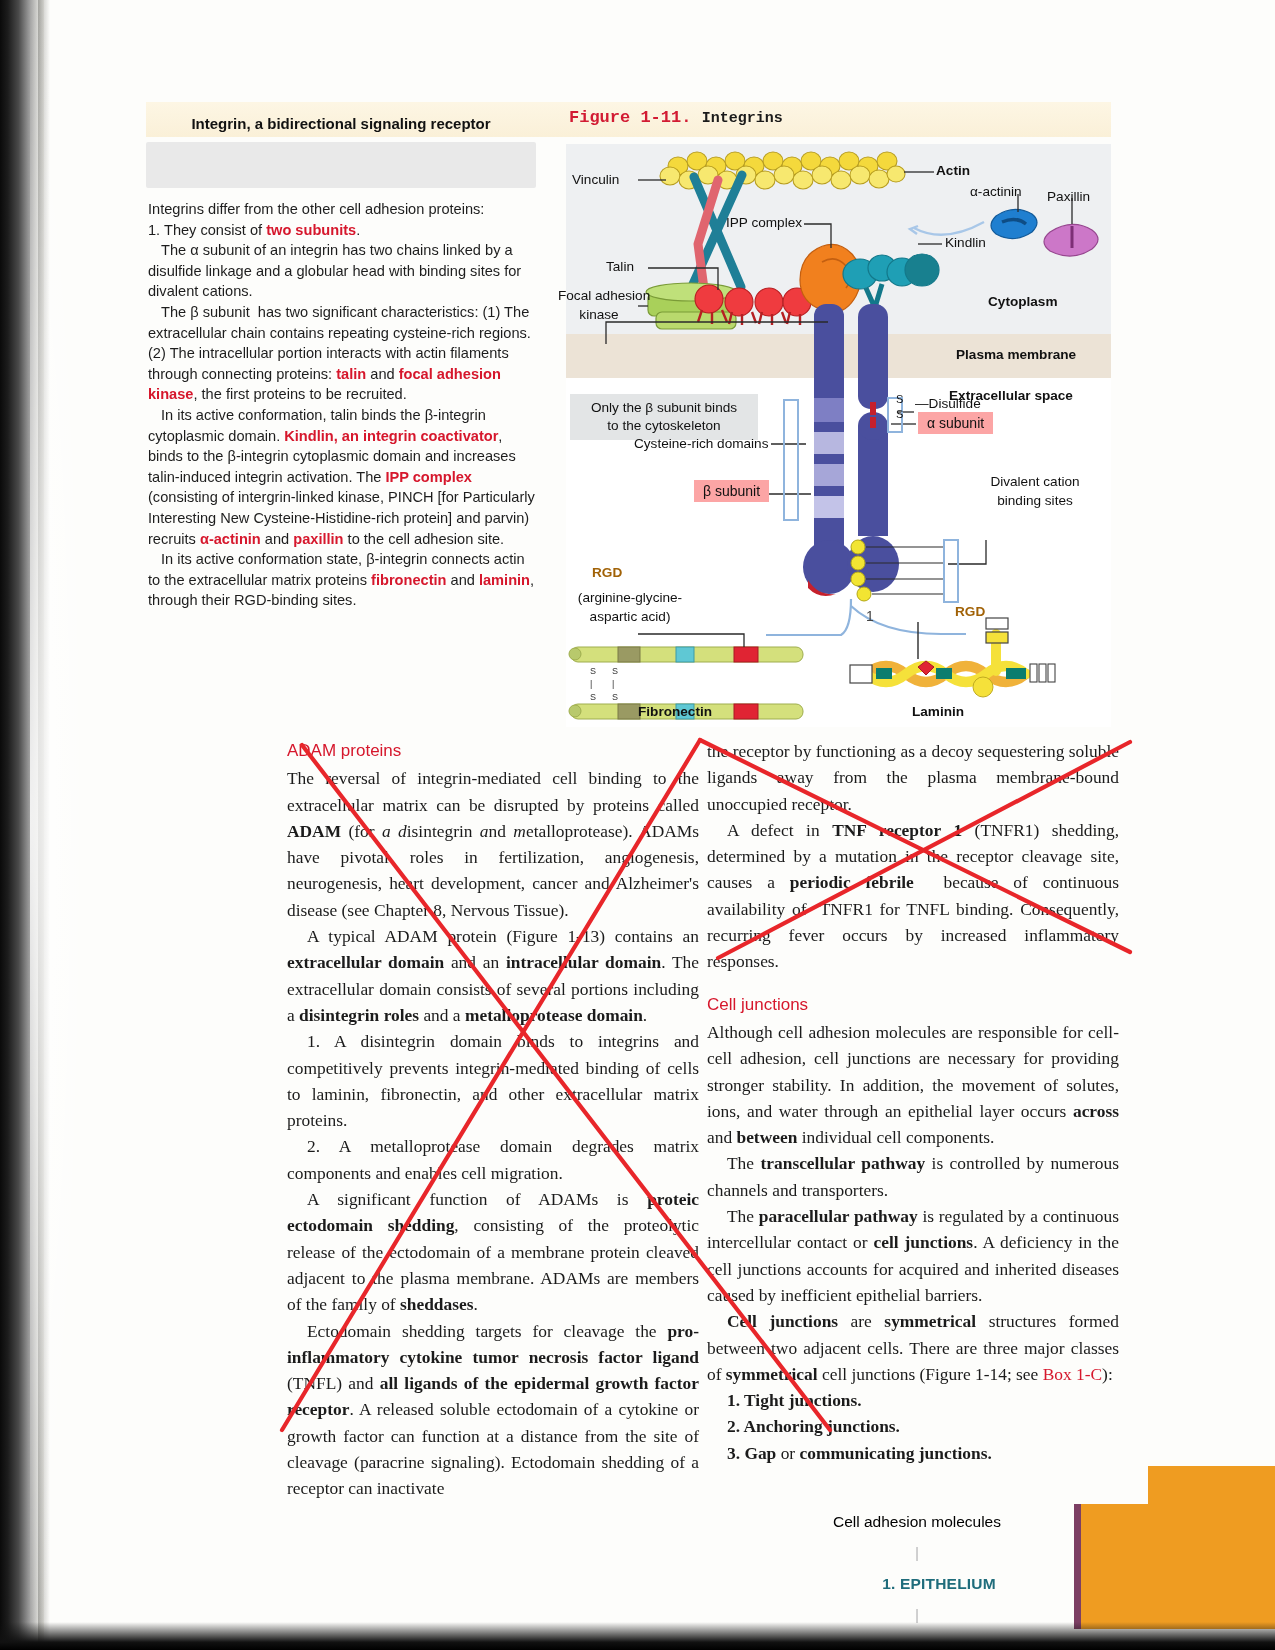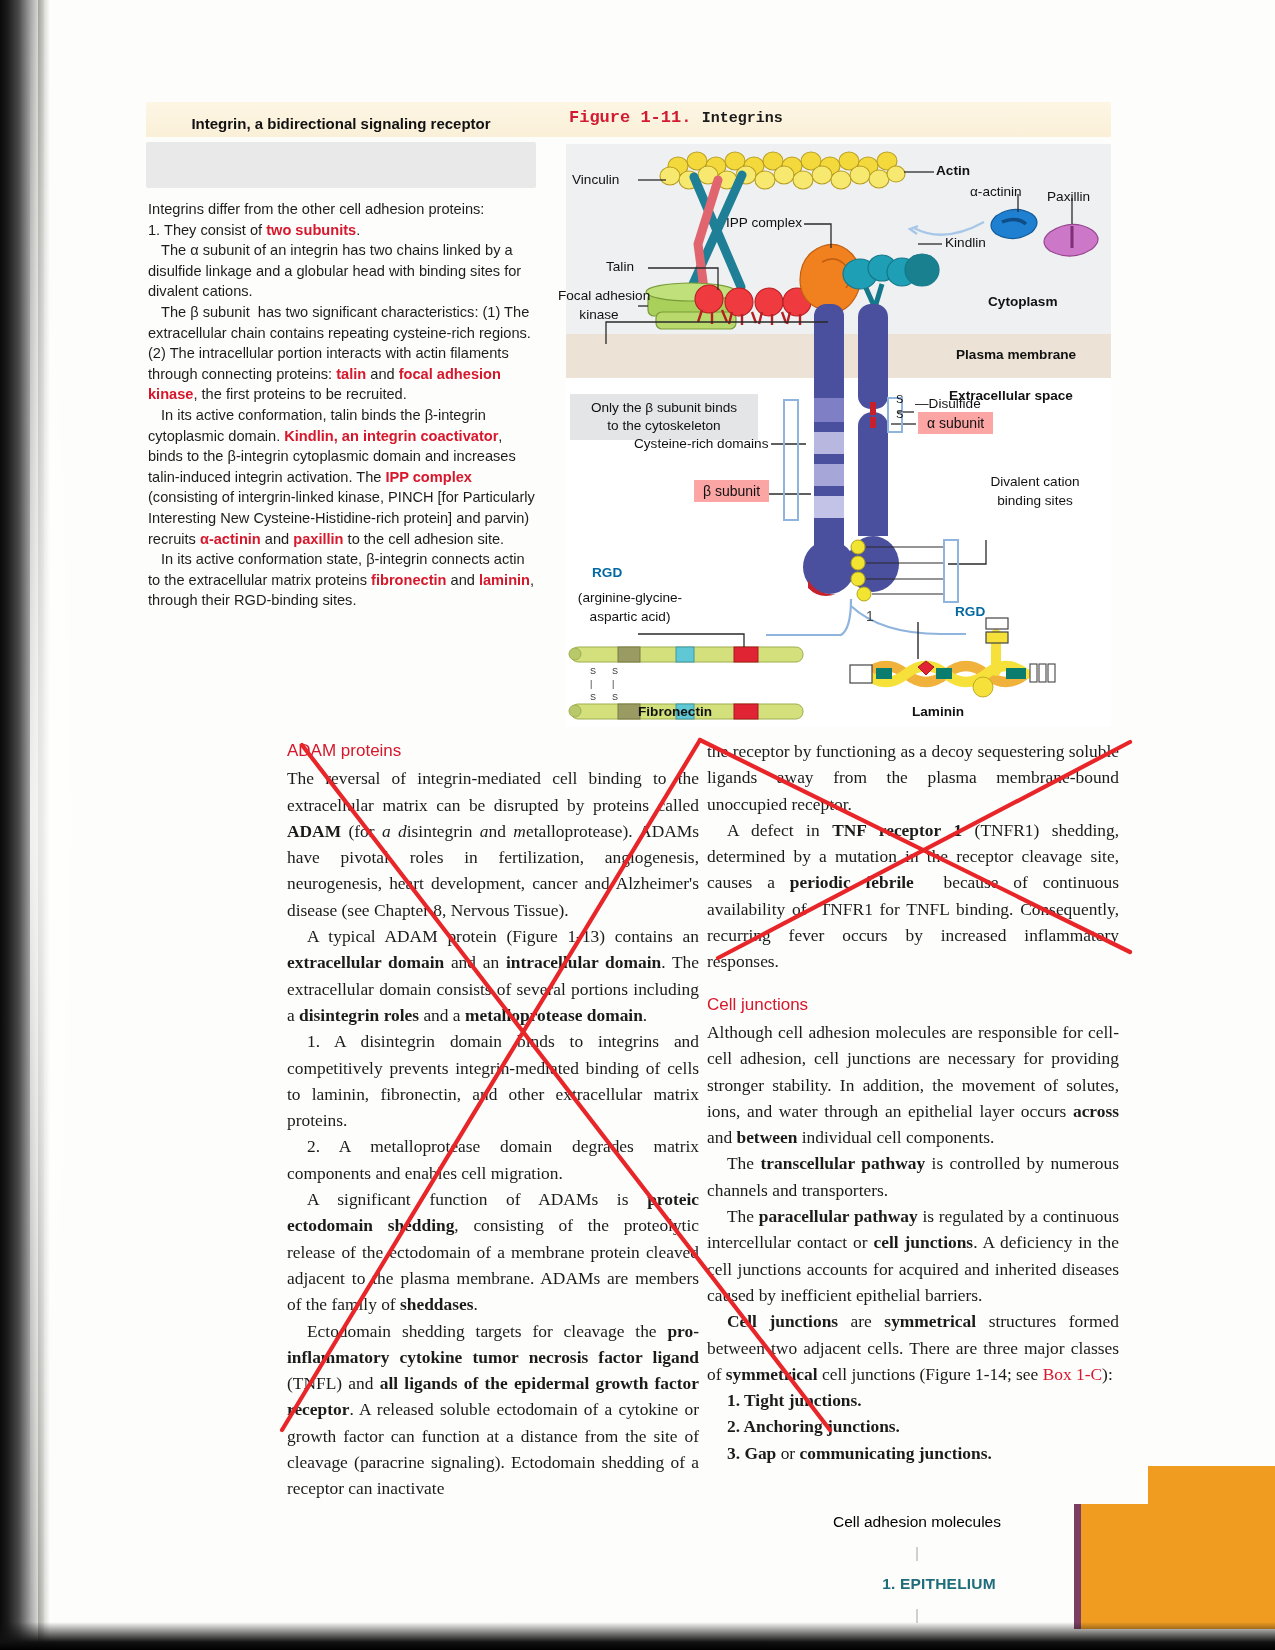--- a/index.html
+++ b/index.html
@@ -98,21 +98,21 @@
   }
   .band-ecm{
     position:absolute; left:0; top:234px; width:545px; height:245px;
     background:#ffffff;
   }
   .dlabel{
     position:absolute; font-family:"Liberation Sans", sans-serif;
     font-size:13.6px; color:#111; white-space:nowrap;
   }
   .dlabel.b{ font-weight:bold; }
-  .dlabel.red{ color:#0369a1; font-weight:bold; }
+  .dlabel.red{ color:#a16207; font-weight:bold; }
   .dlabel.ctr{ text-align:center; }
   .yellowbox{
     position:absolute; background:#fca5a5;
     font-family:"Liberation Sans", sans-serif; font-size:14px; color:#111;
     padding:3px 9px; white-space:nowrap;
   }
   .greybox{
     position:absolute; background:#e3e5e6;
     font-family:"Liberation Sans", sans-serif; font-size:13.6px; color:#111;
     padding:5px 9px; text-align:center; line-height:18px;

